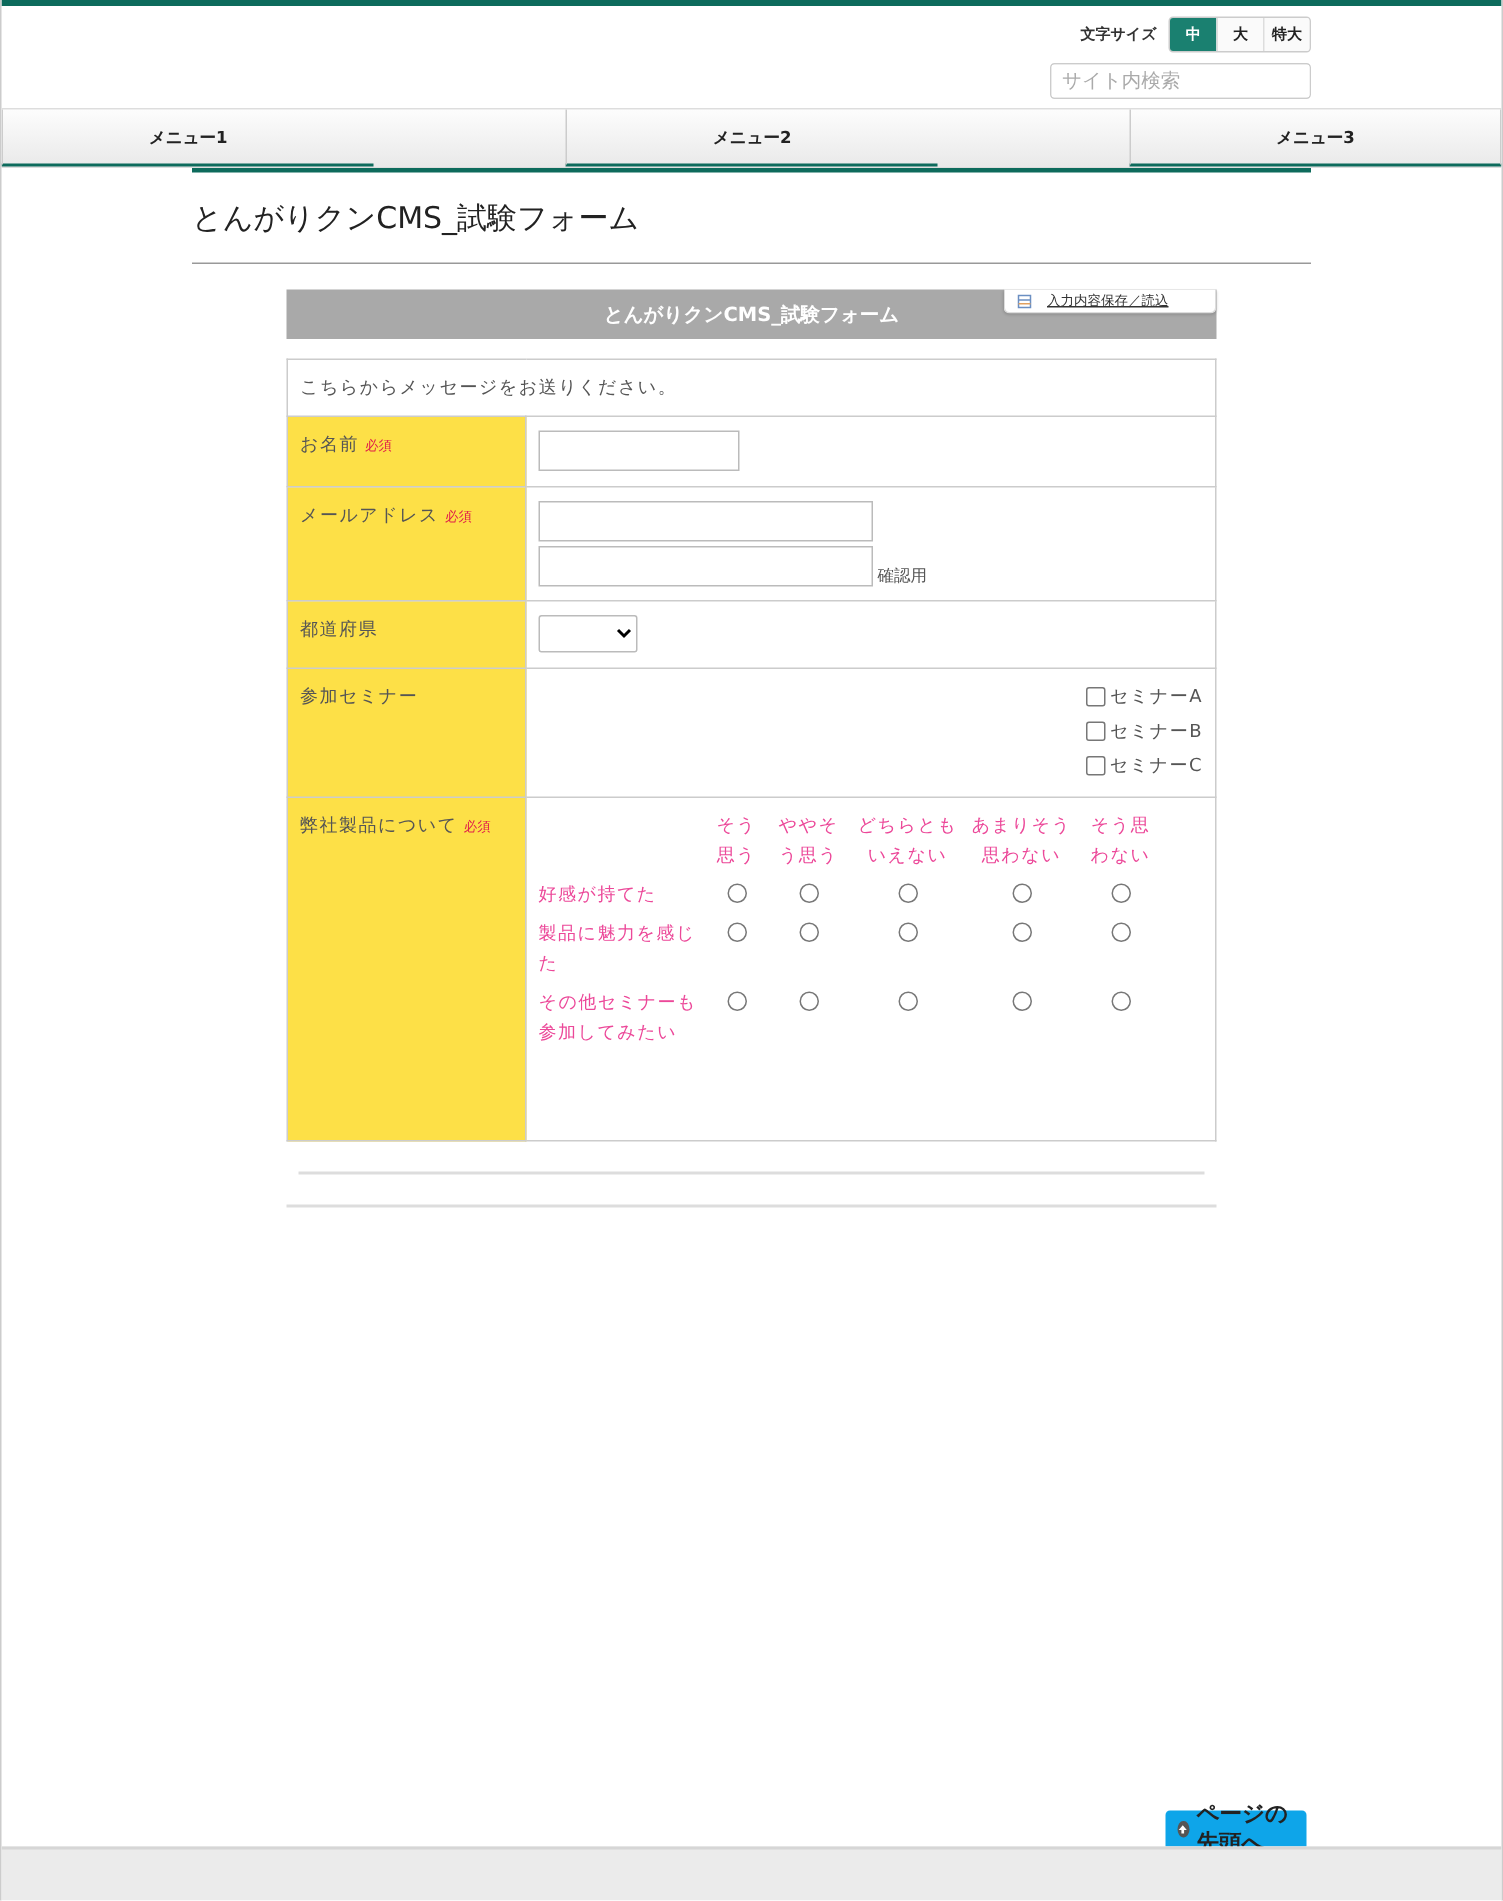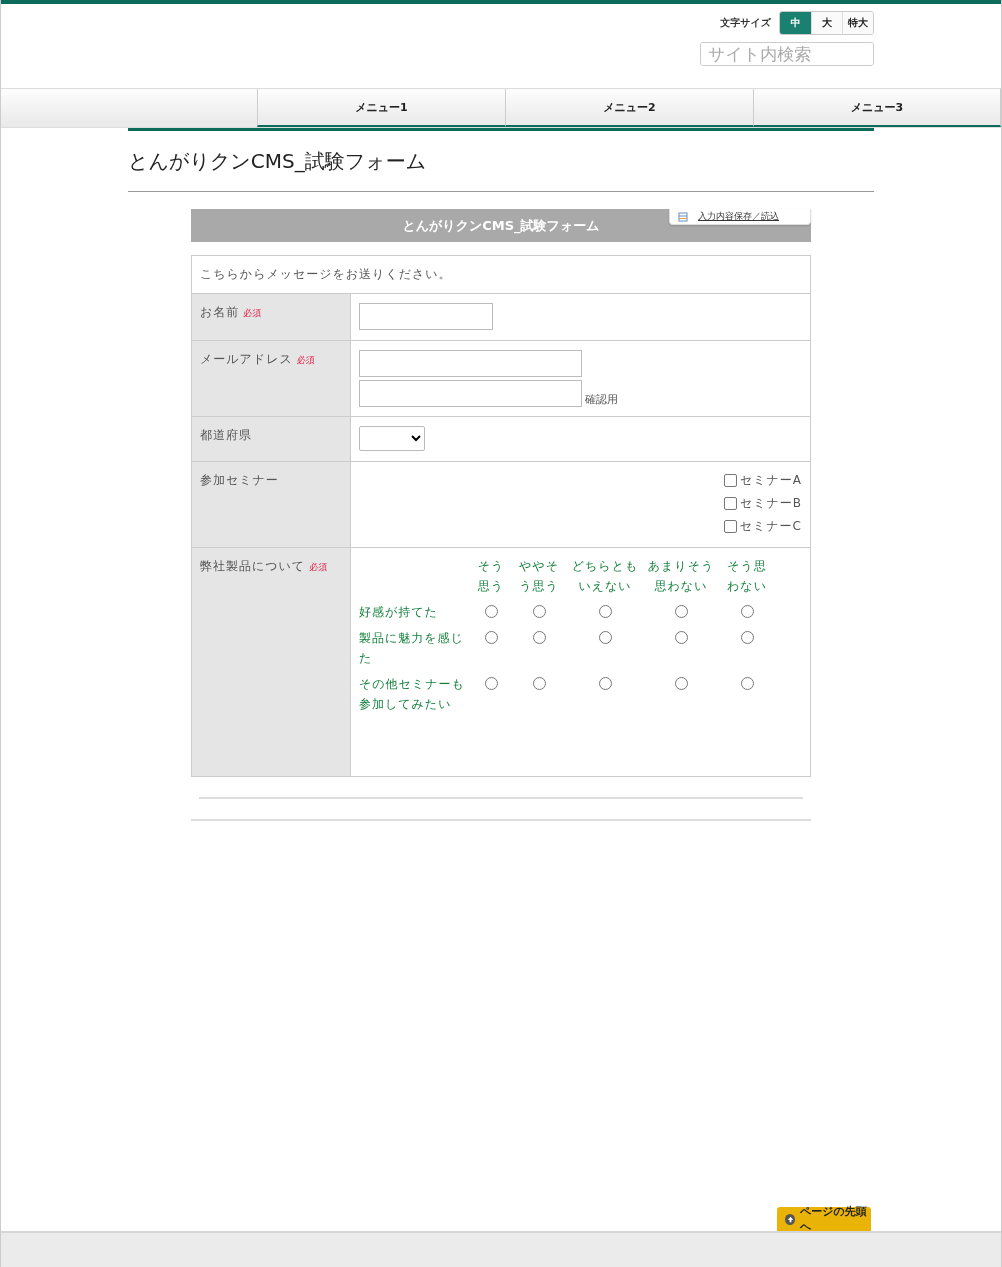--- a/index.html
+++ b/index.html
@@ -7,59 +7,59 @@
   body { font-family: "DejaVu Sans", "Liberation Sans", sans-serif; color: #333; position: relative; border-left: 1px solid #ccc; border-right: 1px solid #ccc; }
   .topbar { height: 4px; background: #0d6b5c; }
   .header { height: 68px; position: relative; }
   .fontsize { position: absolute; right: 127px; top: 7px; display: flex; align-items: center; }
   .fontsize .lbl { font-size: 10px; font-weight: bold; margin-right: 8px; color: #333; }
   .fs-group { display: flex; border: 1px solid #ccc; border-radius: 3px; overflow: hidden; }
   .fs-btn { width: 31px; height: 22px; font-size: 10px; font-weight: bold; display: flex; align-items: center; justify-content: center; background: #fafafa; border-left: 1px solid #ddd; color: #222; cursor: pointer; }
   .fs-btn:first-child { border-left: none; }
   .fs-btn.active { background: #1a8070; color: #fff; }
   .search { position: absolute; right: 127px; top: 38px; display: flex; width: 174px; height: 24px; border: 1px solid #ccc; border-radius: 3px; overflow: hidden; }
-  .search input { flex: 1; border: none; font-size: 17px; padding: 0 7px; color: #999; font-family: "DejaVu Sans", sans-serif; outline: none; }
+  .search input { flex: 1; border: none; font-size: 13px; padding: 0 7px; color: #999; font-family: "DejaVu Sans", sans-serif; outline: none; }
   .search input::placeholder { color: #aaa; }
   .search .sbtn { width: 31px; border-left: 1px solid #ddd; background: #fafafa; display: flex; align-items: center; justify-content: center; cursor: pointer; }
-  .nav { height: 40px; background: linear-gradient(#fdfdfd, #e9e9e9); border-top: 1px solid #ddd; border-bottom: 1px solid #ddd; display: flex; justify-content: flex-end; margin-top: 16px; }
+  .nav { height: 40px; background: linear-gradient(#fdfdfd, #e9e9e9); border-top: 1px solid #ddd; border-bottom: 1px solid #ddd; display: flex; justify-content: space-between; }
   .nav-item { width: 248px; height: 38px; border-left: 1px solid #ccc; border-bottom: 2px solid #0d6b5c; display: flex; align-items: center; justify-content: center; font-size: 11px; font-weight: bold; color: #222; cursor: pointer; }
   .nav-item:last-child { border-right: 1px solid #ccc; }
   .main { width: 746px; margin: 0 auto; }
   .breadcrumb { font-size: 12px; padding-top: 11px; height: 40px; color: #222; }
   .breadcrumb a { color: #0d6b5c; text-decoration: underline; }
   .breadcrumb .sep { color: #888; margin: 0 4px 0 8px; }
   .title-rule { height: 3px; background: #0d6b5c; }
   .page-title { font-size: 20px; font-weight: normal; color: #222; padding: 17px 0 0 0; height: 61px; border-bottom: 1px solid #999; }
   .form-wrap { width: 620px; margin: 16px auto 0; position: relative; }
   .save-tab { position: absolute; right: 0; top: 0; width: 142px; height: 16px; background: #fff; border: 1px solid #ddd; border-top: none; border-radius: 0 0 4px 4px; box-shadow: 0 1px 2px rgba(0,0,0,0.15); font-size: 9px; display: flex; align-items: center; padding-left: 8px; z-index: 2; }
   .save-tab a { color: #333; text-decoration: underline; margin-left: 10px; cursor: pointer; }
   .form-header { margin-top: 17px; height: 33px; background: #a9a9a9; color: #fff; font-weight: bold; font-size: 13px; display: flex; align-items: center; justify-content: center; }
   table.form { width: 620px; border-collapse: collapse; margin-top: 13px; font-size: 12px; }
   table.form td { border: 1px solid #ccc; vertical-align: top; }
   td.intro { padding: 10px 8px; color: #555; letter-spacing: 1px; }
-  td.th { width: 159px; background: #e5e5e5; padding: 10px 8px; color: #555; letter-spacing: 1px; }
+  td.th { width: 159px; background: #fde047; padding: 10px 8px; color: #555; letter-spacing: 1px; }
   td.td { padding: 9px 8px; }
   .req { color: #e0204a; font-size: 9px; margin-left: 4px; letter-spacing: 0; }
   input.txt { border: 1px solid #bbb; height: 27px; font-size: 12px; }
   .confirm { font-size: 11px; color: #555; margin-left: 3px; vertical-align: bottom; }
   select.pref { width: 66px; height: 25px; border: 1px solid #bbb; border-radius: 2px; background: #fff; }
   .cb-line { display: flex; align-items: center; height: 23px; color: #555; font-size: 12px; letter-spacing: 1px; justify-content: flex-end; }
   .cb { width: 13px; height: 13px; border: 1px solid #777; border-radius: 2px; margin-right: 3px; background: #fff; cursor: pointer; }
-  table.rating { border-collapse: collapse; font-size: 12px; color: #15803d; width: 416px; margin-left: 0; }
+  table.rating { border-collapse: collapse; font-size: 12px; color: #ec4899; width: 416px; margin-left: 0; }
   table.rating td { border: none; padding: 0; text-align: center; vertical-align: top; letter-spacing: 1px; line-height: 20px; }
   table.rating td.rl { text-align: left; width: 112px; padding-bottom: 6px; }
   table.rating tr.head td { padding-bottom: 6px; }
   .radio { display: inline-block; width: 13px; height: 13px; border: 1px solid #777; border-radius: 50%; background: #fff; margin-top: 3px; cursor: pointer; }
   .note { color: #e0204a; font-size: 10px; letter-spacing: 0.5px; margin-top: 2px; }
   textarea.msg { width: 313px; height: 105px; border: 1px solid #bbb; resize: both; }
   .rule1 { width: 604px; margin: 20px auto 0; height: 2px; background: #ddd; }
   .rule2 { width: 620px; margin: 20px auto 0; height: 2px; background: #ddd; }
   .submit { display: block; margin: 12px auto 0; width: 314px; height: 34px; background: #a9a9a9; color: #fff; font-size: 13px; border: none; border-radius: 4px; box-shadow: 0 1px 2px rgba(0,0,0,0.25); letter-spacing: 2px; cursor: pointer; font-family: "DejaVu Sans", sans-serif; }
   .footer { position: absolute; left: 0; right: 0; bottom: 0; height: 36px; background: #ebebeb; border-top: 2px solid #d6d6d6; }
-  .pagetop { position: absolute; right: 130px; bottom: 36px; width: 94px; height: 24px; background: #eab308; border-radius: 3px 3px 0 0; font-size: 11px; font-weight: bold; display: flex; align-items: center; padding-left: 8px; color: #222; cursor: pointer; }
+  .pagetop { position: absolute; right: 130px; bottom: 36px; width: 94px; height: 24px; background: #0ea5e9; border-radius: 3px 3px 0 0; font-size: 15px; font-weight: bold; display: flex; align-items: center; padding-left: 8px; color: #222; cursor: pointer; }
   .pagetop .circ { width: 11px; height: 11px; border-radius: 50%; background: #555; margin-right: 5px; display: flex; align-items: center; justify-content: center; }
 </style>
 </head>
 <body>
 
 <div class="topbar"></div>
 
 <div class="header">
   <div class="fontsize">
     <span class="lbl">文字サイズ</span>

